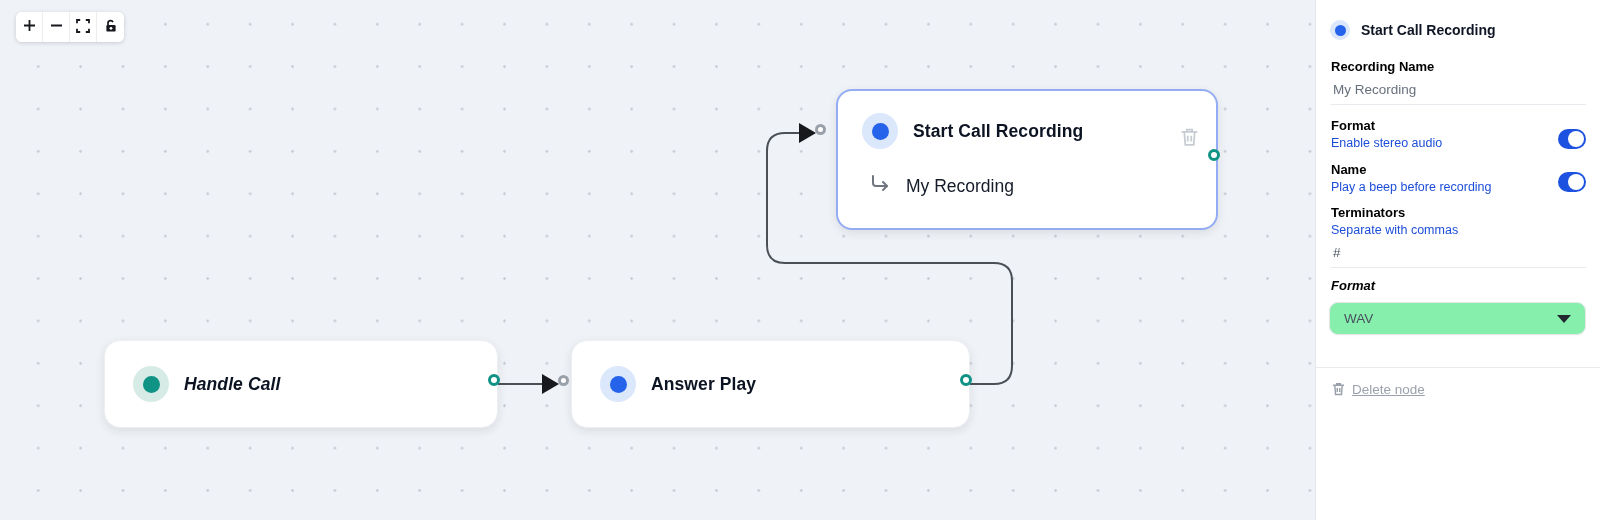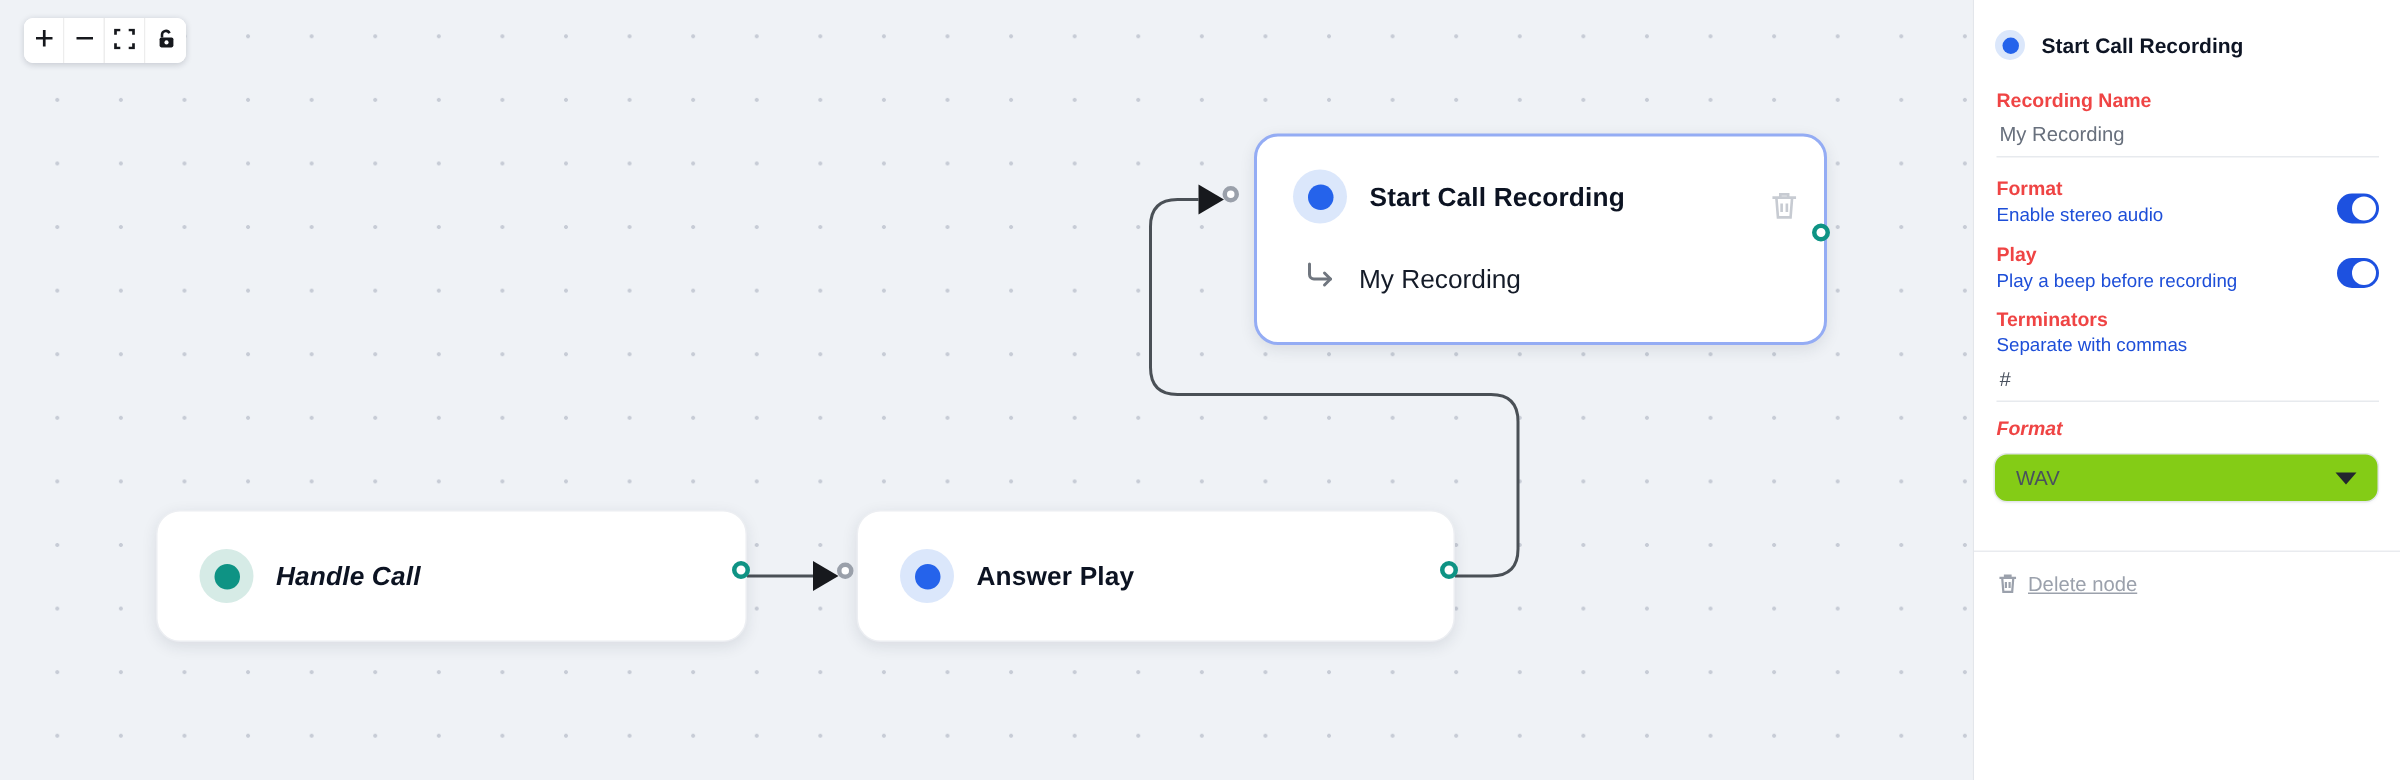--- a/index.html
+++ b/index.html
@@ -81,39 +81,39 @@
     background:#fff; border-left:1px solid #e3e6eb; z-index:40;
   }
   .sb-abs { position:absolute; }
   .sb-header { left:14px; top:20px; display:flex; align-items:center; }
   .sb-halo {
     width:20px; height:20px; border-radius:50%; background:#dbe7fb;
     display:flex; align-items:center; justify-content:center; flex:none;
   }
   .sb-halo .dot-core { width:11px; height:11px; }
   .sb-title { font-size:14px; font-weight:700; color:#0e1524; margin-left:11px; }
-  .sb-label { left:15px; font-size:13px; font-weight:600; color:#ef4444; }
+  .sb-label { left:15px; font-size:13px; font-weight:600; color:#000000; }
   .sb-desc  { left:15px; font-size:12.5px; font-weight:400; color:#1d4ed8; }
   .sb-input {
     left:17px; right:14px; font-size:13.5px; color:#68707d; border:none; outline:none;
     background:transparent; font-family:"Liberation Sans", sans-serif; position:absolute;
   }
   .sb-underline { left:15px; right:14px; height:1px; background:#e7eaee; }
   .toggle {
     right:14px; width:28px; height:20px; border-radius:10px; background:#1d51e0;
     cursor:pointer; position:absolute;
   }
   .toggle .knob {
     position:absolute; right:2px; top:2px; width:16px; height:16px;
     border-radius:50%; background:#fff;
   }
   .dropdown {
     left:13px; right:14px; height:33px; border:1px solid #e3e6ea; border-radius:9px;
     display:flex; align-items:center; padding:0 14px; cursor:pointer;
-    justify-content:space-between; background:#84cc16; position:absolute;
+    justify-content:space-between; background:#86efac; position:absolute;
     box-shadow:0 1px 2px rgba(30,41,59,.03);
   }
   .dropdown .dd-value { font-size:13.5px; color:#49515e; }
   .caret-down {
     width:0; height:0; border-left:7px solid transparent; border-right:7px solid transparent;
     border-top:8px solid #23272e;
   }
   .sb-divider { left:0; right:0; height:1px; background:#e9ebef; }
   .delete-link {
     left:15px; display:flex; align-items:center; gap:6px; color:#9ba1ac;
@@ -229,21 +229,21 @@
   <div class="sb-abs sb-label" style="top:59px;">Recording Name</div>
   <input class="sb-input" style="top: 82px;" value="My Recording">
   <div class="sb-abs sb-underline" style="top:104px;"></div>
 
   <div class="sb-abs sb-label" style="top:118px;">Format</div>
   <div class="sb-abs sb-desc" style="top:136px;">Enable stereo audio</div>
   <div class="toggle" style="top:129px;" role="switch" aria-checked="true">
       <span class="knob"></span>
     </div>
 
-  <div class="sb-abs sb-label" style="top:162px;">Play</div>
+  <div class="sb-abs sb-label" style="top:162px;">Name</div>
   <div class="sb-abs sb-desc" style="top:180px;">Play a beep before recording</div>
   <div class="toggle" style="top:172px;" role="switch" aria-checked="true">
       <span class="knob"></span>
     </div>
 
   <div class="sb-abs sb-label" style="top:205px;">Terminators</div>
   <div class="sb-abs sb-desc" style="top:223px;">Separate with commas</div>
   <input class="sb-input" style="top: 245px; color: rgb(73, 81, 94);" value="#">
   <div class="sb-abs sb-underline" style="top:267px;"></div>
 

